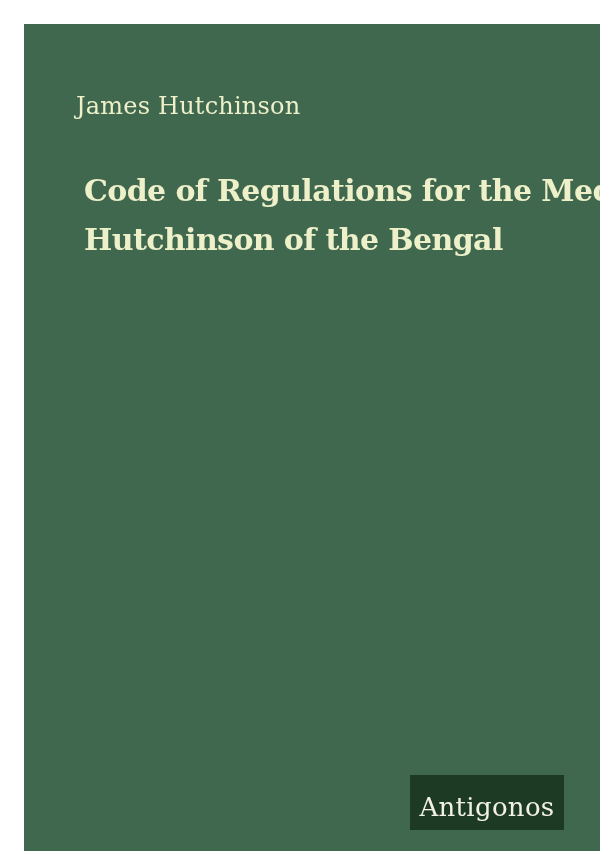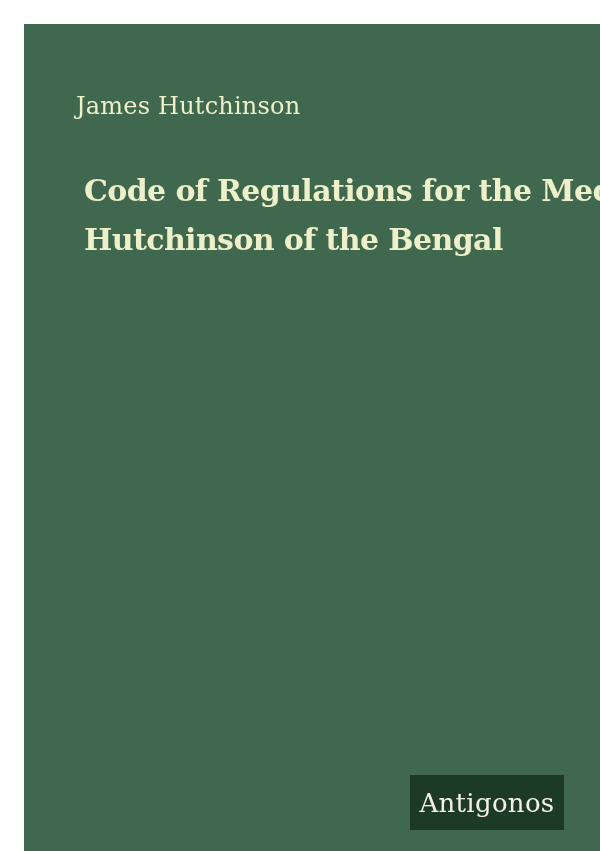--- a/index.html
+++ b/index.html
@@ -46,21 +46,21 @@
     white-space: nowrap;
   }
   .publisher-box {
     position: absolute;
     right: 52px;
     top: 743px;
     width: 154px;
     height: 55px;
     background: var(--box-bg);
     display: flex;
-    align-items: center;
+    align-items: flex-end;
     justify-content: center;
   }
   .publisher-name {
     font-size: 26px;
     font-weight: 400;
     color: var(--box-text);
     letter-spacing: 0.3px;
     white-space: nowrap;
   }
 </style>

